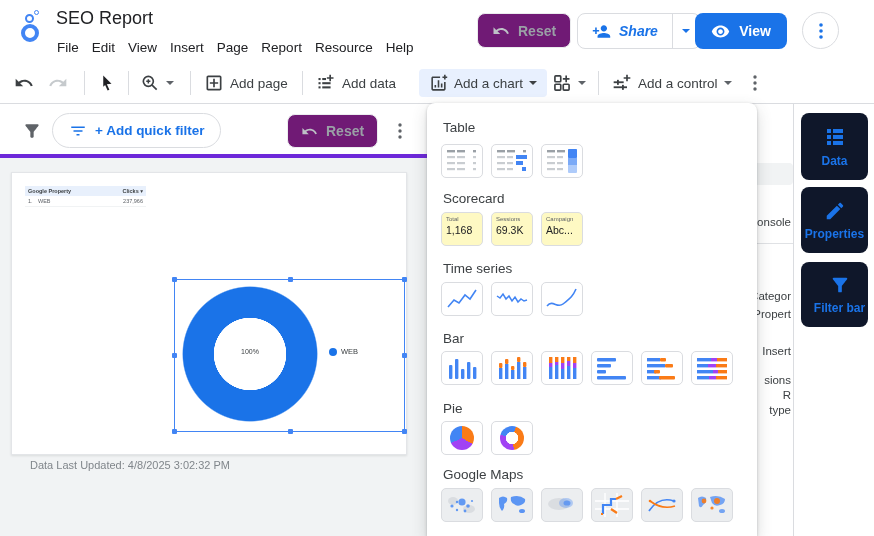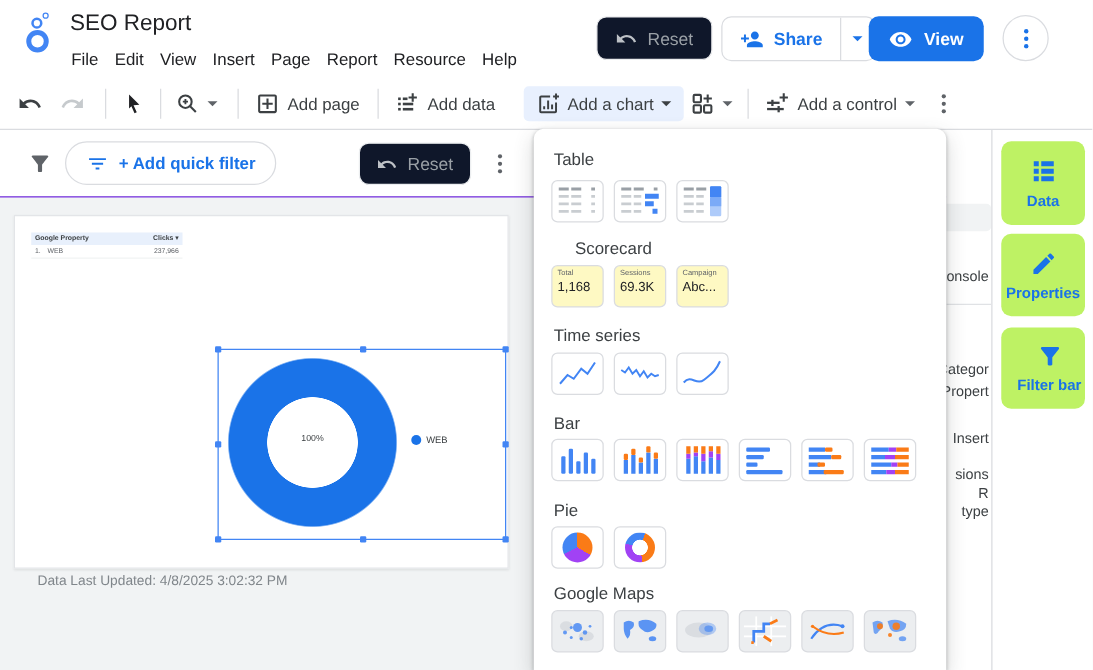--- a/index.html
+++ b/index.html
@@ -7,34 +7,34 @@
     font-family:"Liberation Sans","DejaVu Sans",sans-serif; color:#202124; }
   .abs { position:absolute; }
   #stage { position:relative; width:874px; height:536px; background:#fff; }
 
   
   #header { position:absolute; left:0; top:0; width:874px; height:62px; background:#fff; z-index:5; }
   .app-title { font-size:18px; color:#202124; }
   .menu-row { display:flex; gap:13px; font-size:13.5px; color:#202124; }
   .menu-item { cursor:default; }
   .btn { display:flex; align-items:center; justify-content:center; border-radius:8px; font-size:14px; }
-  .btn-outline { border:1px solid #dadce0; background:#0f172a; }
+  .btn-outline { border:1px solid #dadce0; background:#701a75;font-weight:bold; }
   .btn-disabled { color:#9aa0a6; border:1px solid #ebecee; }
   .btn-primary { background:#1a73e8; color:#fff; font-weight:bold; }
   .blue-text { color:#1a73e8; font-weight:bold; }
   .caret { width:0; height:0; border-left:4px solid transparent; border-right:4px solid transparent; border-top:4.5px solid #5f6368; display:inline-block; }
 
   
   #toolbar { position:absolute; left:0; top:62px; width:874px; height:42px; background:#fff; border-bottom:1px solid #dadce0; z-index:4; }
   .tb-item { position:absolute; top:0; height:42px; display:flex; align-items:center; gap:6px; font-size:13.5px; color:#3c4043; }
   .tb-divider { position:absolute; top:9px; width:1px; height:24px; background:#dadce0; }
   .chip-active { background:#e8f0fe; border-radius:4px; padding:0 10px; height:28px; top:7px; }
 
   
-  #filterbar { position:absolute; left:0; top:104px; width:757px; height:54px; background:#fff; border-bottom:1px solid #6d28d9; z-index:2;padding-left:10px; }
+  #filterbar { position:absolute; left:0; top:104px; width:757px; height:54px; background:#fff; border-bottom:4px solid #6d28d9; z-index:2;padding-left:10px; }
   .pill { position:absolute; left:52px; top:9px; height:35px; padding:0 16px; border:1px solid #dadce0; border-radius:18px; display:flex; align-items:center; gap:8px; font-size:13.5px; }
 
   
   #workspace { position:absolute; left:0; top:158px; width:757px; height:378px; background:#f1f3f4; z-index:1; }
   #page { position:absolute; left:11px; top:14px; width:396px; height:283px; background:#fff; border:1px solid #e3e5e8; box-shadow:0 1px 2px rgba(60,64,67,.12); }
   .mini-table { position:absolute; left:13px; top:13px; width:121px; font-size:5.5px; }
   .mini-table .hd { display:flex; justify-content:space-between; background:#e8f0fc; padding:2px 3px; color:#3c4043; font-weight:bold; }
   .mini-table .rw { display:flex; padding:2px 3px; color:#5f6368; border-bottom:1px solid #f1f3f4; }
   .sel-frame { position:absolute; left:162px; top:106px; width:231px; height:153px; border:1px solid #4285f4; }
   .hdl { position:absolute; width:5px; height:5px; background:#4285f4; border-radius:1px; }
@@ -44,21 +44,21 @@
   .legend { position:absolute; left:317px; top:174px; display:flex; align-items:center; gap:4px; font-size:7.5px; color:#3c4043; }
   .legend .dot { width:8px; height:8px; border-radius:50%; background:#1a73e8; }
   .last-updated { position:absolute; left:30px; top:301px; font-size:11px; color:#80868b; }
 
   
   #sliver { position:absolute; left:757px; top:104px; width:36px; height:432px; background:#fff; overflow:hidden; z-index:2; }
   .frag { position:absolute; right:2px; white-space:nowrap; font-size:11.5px; color:#3c4043; }
 
   
   #sidebar { position:absolute; left:793px; top:104px; width:81px; height:432px; background:#fff; border-left:1px solid #dadce0; z-index:3; }
-  .side-btn { position:absolute; left:7px; width:67px; background:#bef264; border-radius:8px; display:flex; flex-direction:column; align-items:center; justify-content:center; gap:5px; color:#1a73e8; font-size:12px; font-weight:bold; }
+  .side-btn { position:absolute; left:7px; width:67px; background:#0f172a; border-radius:8px; display:flex; flex-direction:column; align-items:center; justify-content:center; gap:5px; color:#1a73e8; font-size:12px; font-weight:bold; }
 
   
   #chartmenu { position:absolute; left:427px; top:103px; width:330px; height:433px; background:#fff; border-radius:8px 8px 0 0;
     box-shadow:0 1px 3px rgba(60,64,67,.3), 0 6px 16px rgba(60,64,67,.2); z-index:6; }
   .sect-label { position:absolute; left:16px; font-size:13.5px; color:#3c4043; }
   .thumb-row { position:absolute; left:14px; display:flex; gap:8px; }
   .thumb { width:42px; height:34px; background:#fff; border:1px solid #dadce0; border-radius:5px; display:flex; align-items:center; justify-content:center; overflow:hidden; }
   .thumb.map { background:#eceef0; }
   .score-card { width:42px; height:34px; background:#fef9c3; border:1px solid #dadce0; border-radius:5px; padding:3px 4px; }
   .score-card .lb { font-size:6px; color:#5f6368; }
@@ -95,21 +95,21 @@
           <path fill="#bdc1c6" d="M12.5 8c-2.65 0-5.05.99-6.9 2.6L2 7v9h9l-3.62-3.62c1.39-1.16 3.16-1.88 5.12-1.88 3.54 0 6.55 2.31 7.6 5.5l2.37-.78C21.08 11.03 17.15 8 12.5 8z"></path>
         </svg>
       <span>Reset</span>
     </div>
 
     <div class="abs" style="left:577px; top:13px; height:36px; display:flex; border:1px solid #dadce0; border-radius:8px; overflow:hidden;">
       <div style="display:flex; align-items:center; gap:8px; padding:0 14px; border-right:1px solid #dadce0;">
         <svg width="19" height="19" viewBox="0 0 24 24">
             <path fill="#1a73e8" d="M15 12c2.21 0 4-1.79 4-4s-1.79-4-4-4-4 1.79-4 4 1.79 4 4 4zm-9-2V7H4v3H1v2h3v3h2v-3h3v-2H6zm9 4c-2.67 0-8 1.34-8 4v2h16v-2c0-2.66-5.33-4-8-4z"></path>
           </svg>
-        <span class="blue-text" style="font-size:14px;">Share</span>
+        <span class="blue-text" style="font-size:14px;font-style:italic;">Share</span>
       </div>
       <div style="display:flex; align-items:center; justify-content:center; width:27px;">
         <span class="caret" style="border-top-color:#1a73e8;"></span>
       </div>
     </div>
 
     <div class="abs btn btn-primary" style="left:695px; top:13px; width:92px; height:36px; gap:9px;">
       <svg width="19" height="19" viewBox="0 0 24 24">
           <path fill="#ffffff" d="M12 4.5C7 4.5 2.73 7.61 1 12c1.73 4.39 6 7.5 11 7.5s9.27-3.11 11-7.5c-1.73-4.39-6-7.5-11-7.5zM12 17c-2.76 0-5-2.24-5-5s2.24-5 5-5 5 2.24 5 5-2.24 5-5 5zm0-8c-1.66 0-3 1.34-3 3s1.34 3 3 3 3-1.34 3-3-1.34-3-3-3z"></path>
         </svg>
@@ -381,21 +381,21 @@
               <rect x="2" y="20" width="8" height="2.2"></rect>
               <rect x="12" y="20" width="6" height="2.2"></rect>
             </g>
             <rect x="23" y="1" width="9" height="24" rx="1" fill="#aecbfa"></rect>
             <rect x="23" y="1" width="9" height="9" rx="1" fill="#4285f4"></rect>
             <rect x="23" y="10" width="9" height="7" fill="#7baaf7"></rect>
           </svg>
       </div>
     </div>
 
-    <div class="sect-label" style="top:88px;margin-left:17px;">Scorecard</div>
+    <div class="sect-label" style="top:88px;">Scorecard</div>
     <div class="thumb-row" style="top:109px;">
       <div class="score-card">
         <div class="lb">Total</div>
         <div class="vl">1,168</div>
       </div>
       <div class="score-card">
         <div class="lb">Sessions</div>
         <div class="vl">69.3K</div>
       </div>
       <div class="score-card">

